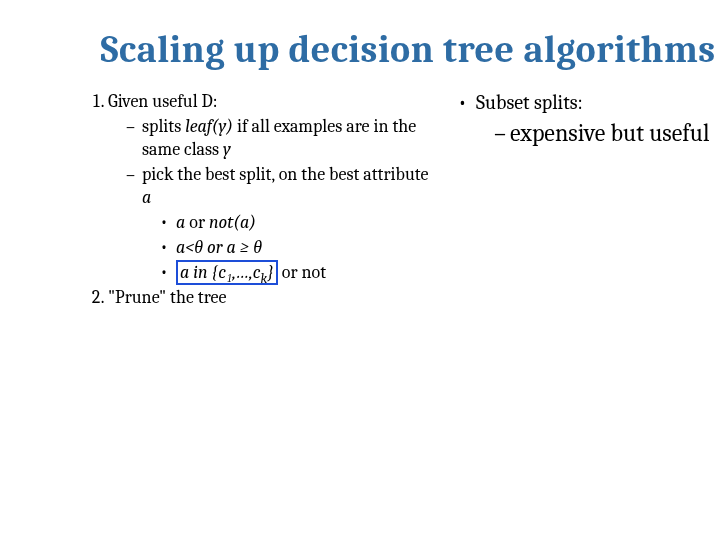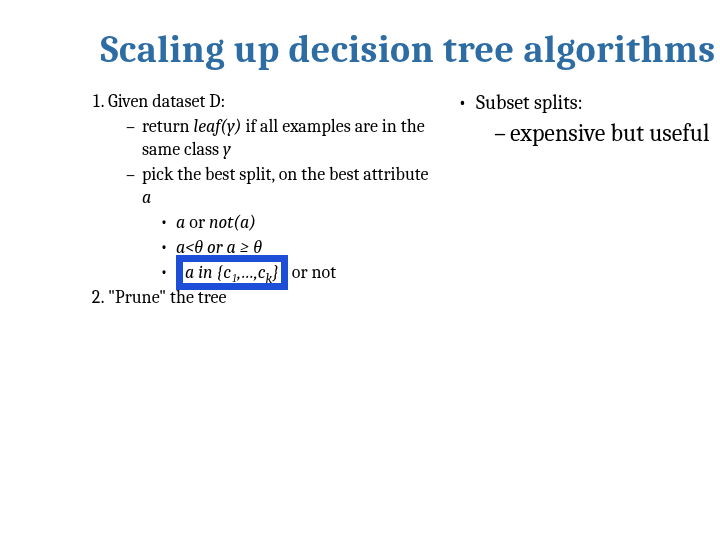--- a/index.html
+++ b/index.html
@@ -87,43 +87,43 @@
     position: relative;
     padding-left: 18px;
   }
   ul.top-bullet > li::before {
     content: "•";
     position: absolute;
     left: 0;
   }
   .em { font-style: italic; }
   .box {
-    border: 7px solid #1d4ed8;
+    border: 2px solid #1d4ed8;
     padding: 0 2px;
     display: inline;
   }
   .sub { font-size: 0.75em; vertical-align: sub; line-height: 0; }
   .theta { font-style: italic; }
 </style>
 </head>
 <body>
 
 <div class="slide">
 
   <div class="title">Scaling up decision tree algorithms</div>
 
   <div class="columns">
 
     <div class="col-left">
       <ol class="top">
         <li>
-          <span>Given dataset D:</span>
+          <span>Given useful D:</span>
           <ul class="dash">
             <li>
-              <span>return </span><span class="em">leaf(y)</span><span> if all examples are in the same class </span><span class="em">y</span>
+              <span>splits </span><span class="em">leaf(y)</span><span> if all examples are in the same class </span><span class="em">y</span>
             </li>
             <li>
               <span>pick the best split, on the best attribute </span><span class="em">a</span>
               <ul class="dot">
                 <li>
                   <span class="em">a</span><span>  or  </span><span class="em">not(a)</span>
                 </li>
                 <li><span class="em theta">a&lt;θ   or  a ≥ θ</span></li>
                 <li>
                   <span class="box"><span class="em">a in {c₁,…,c</span><span class="em sub">k</span><span class="em">}</span></span><span>  or not</span>

